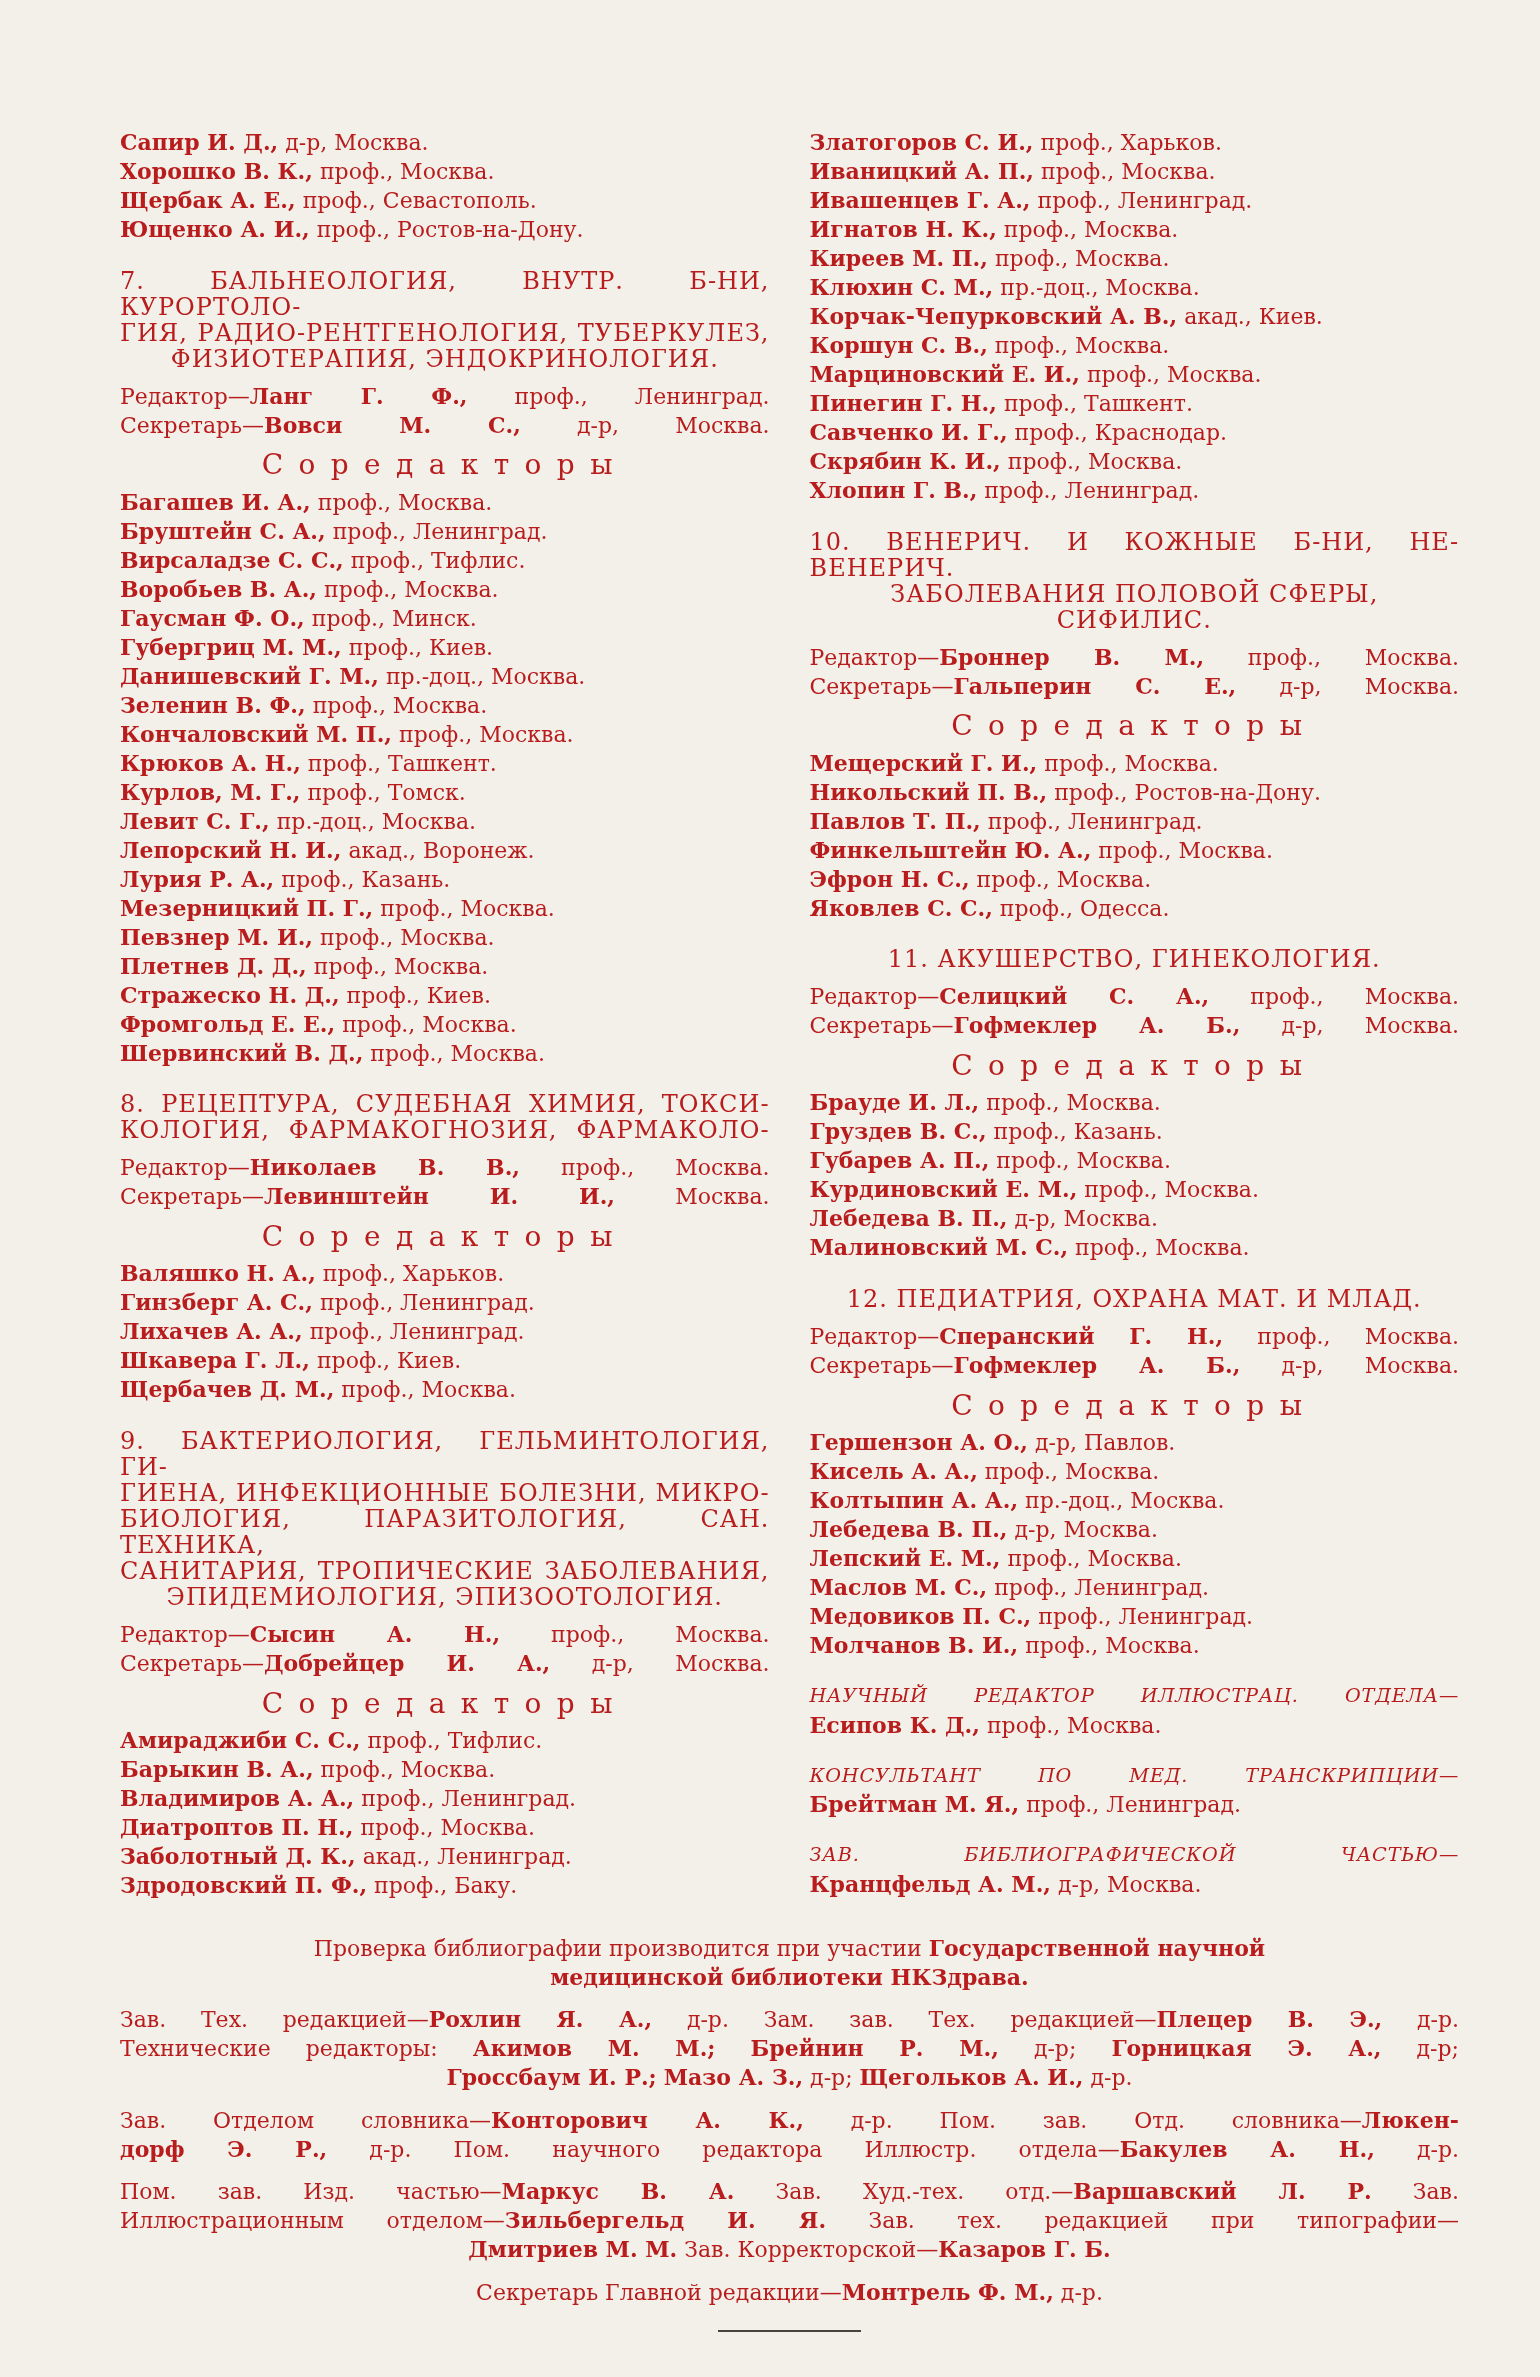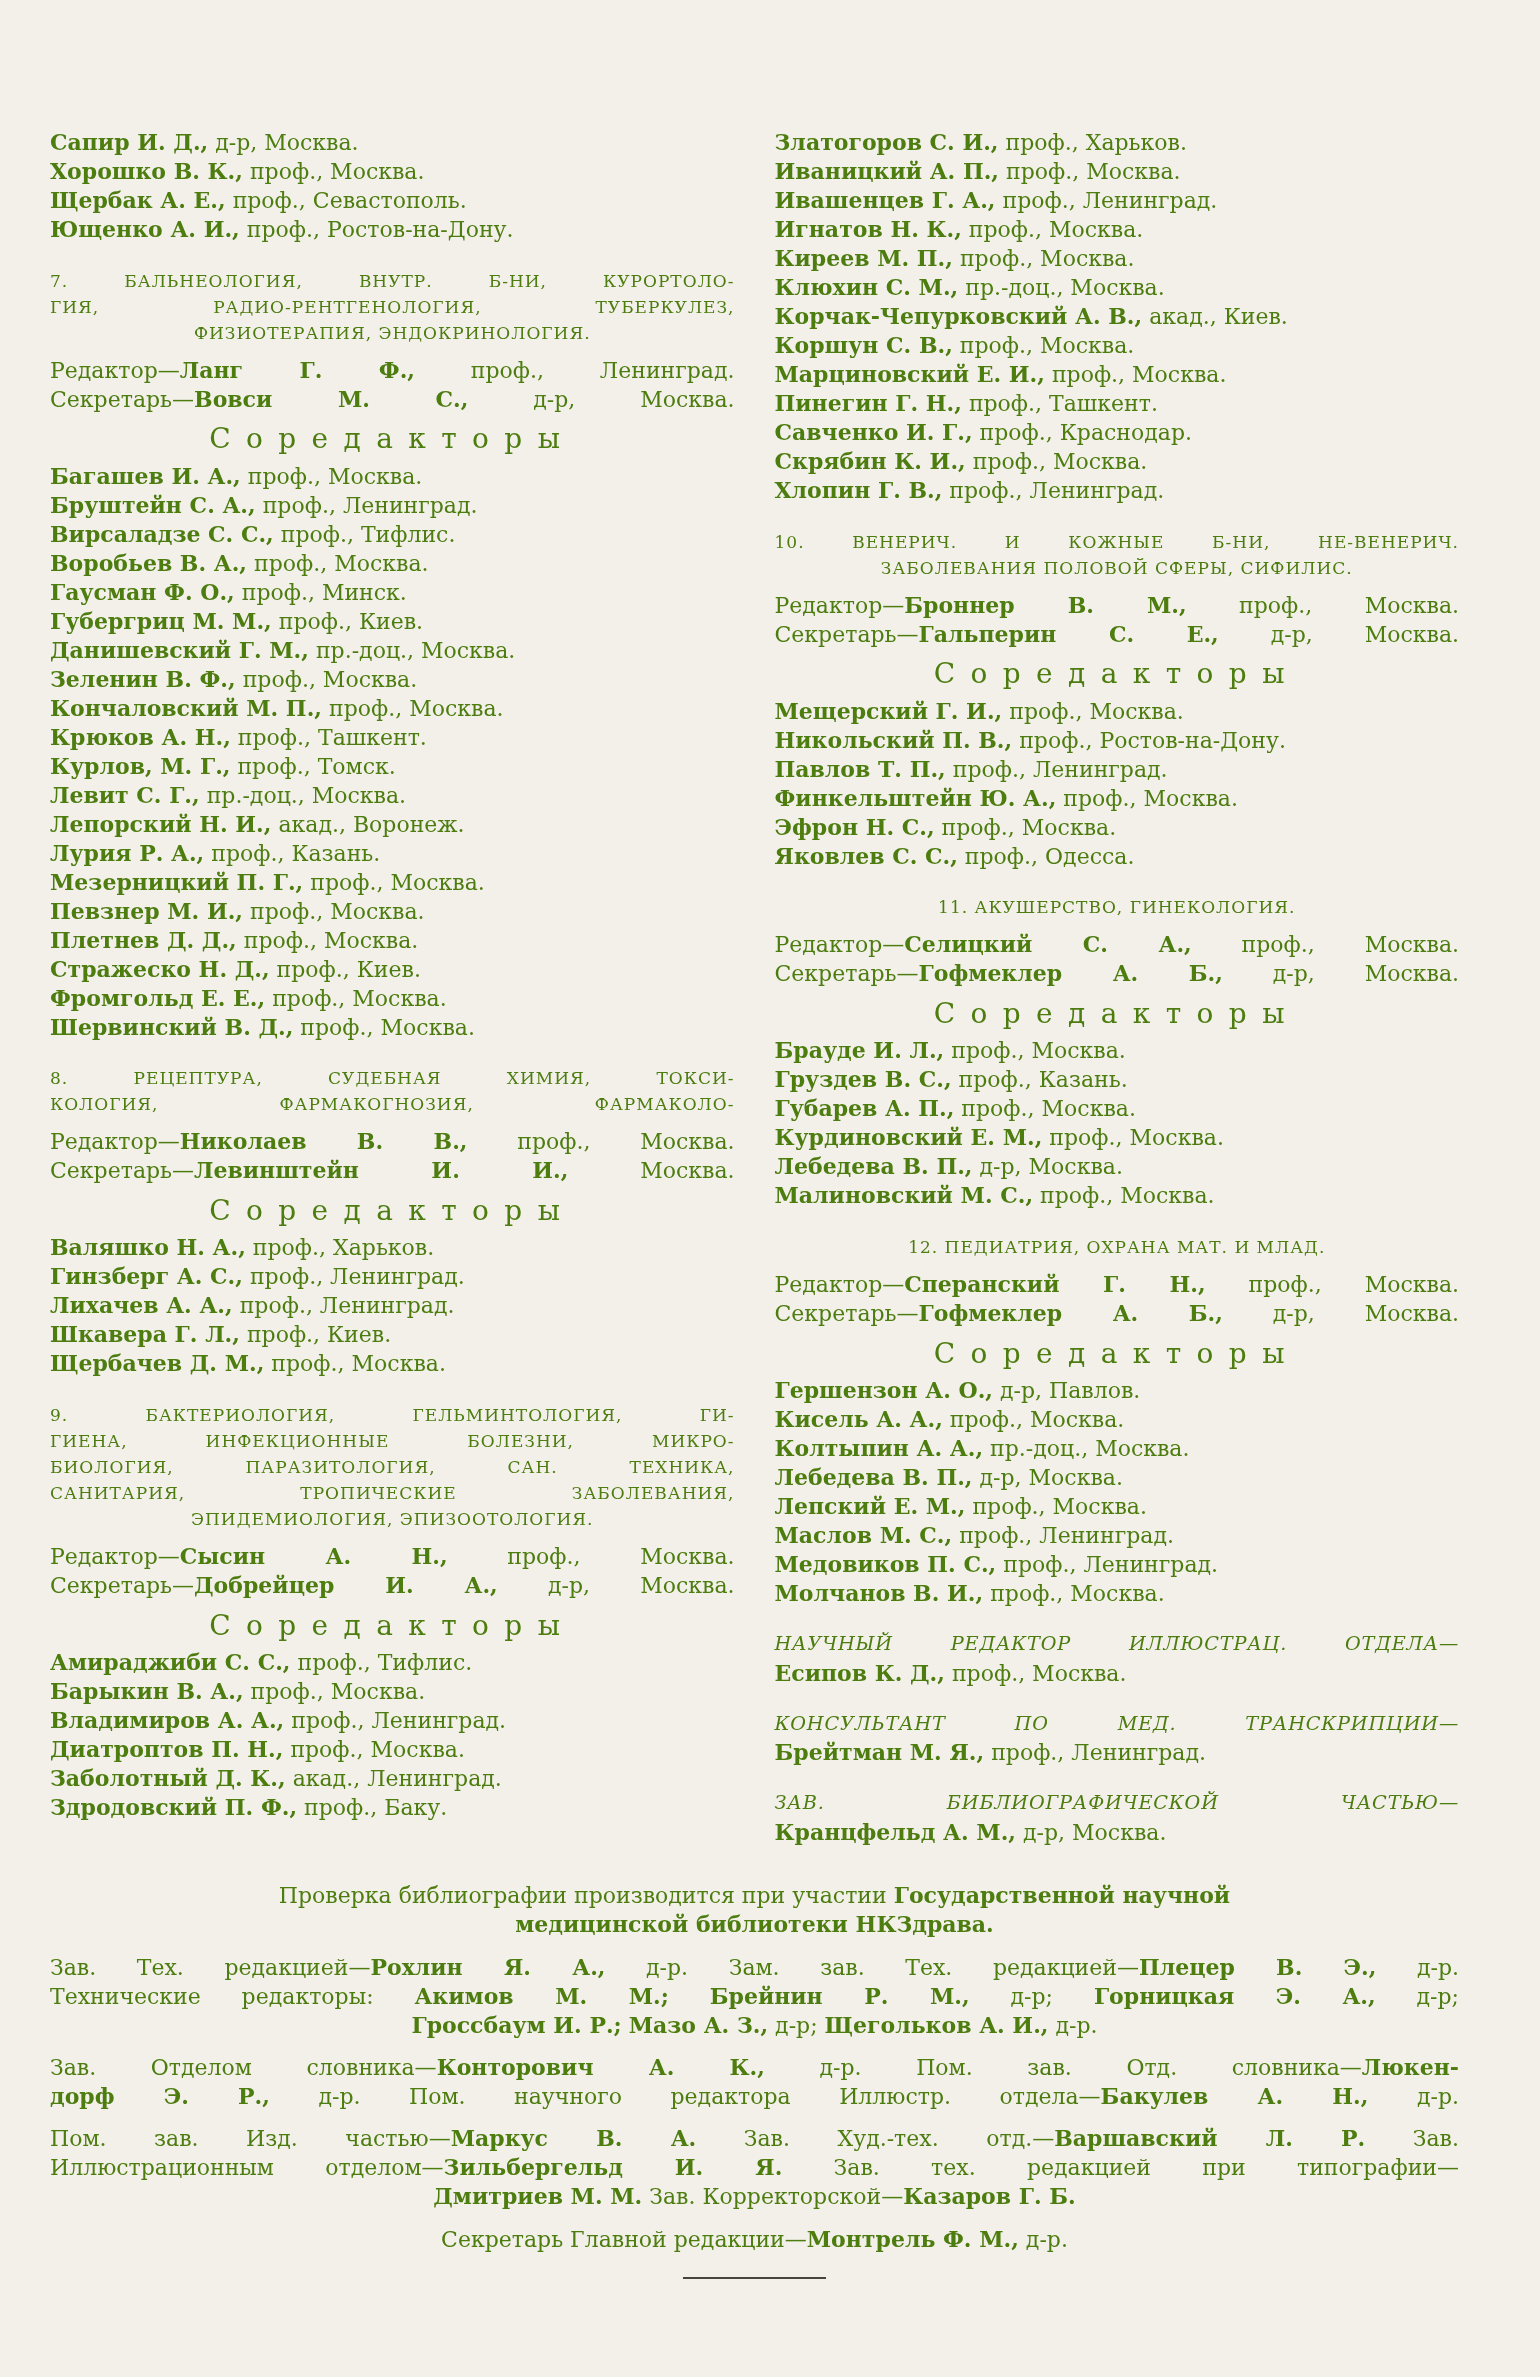--- a/index.html
+++ b/index.html
@@ -2,37 +2,37 @@
 <html style="font-size:13.4px"><head>
 <meta charset="utf-8">
 <style>
   * { box-sizing: border-box; }
   html, body { margin: 0; padding: 0; background: #e6e4dc; }
   .page {
     width: 1540px;
     height: 2377px;
     margin: 0 auto;
     background: #f2f0e9;
-    color: #4d7c0f;
+    color: #b91c1c;
     font-family: "DejaVu Serif", "Liberation Serif", serif;
     font-size: 22px;
-    padding: 128px 81px 34px 50px;
+    padding: 128px 81px 34px 120px;
     position: relative;
     overflow: hidden;
   }
   .columns { display: flex; gap: 40px; }
   .col { flex: 1 1 0; min-width: 0; }
 
   .entry { line-height: 29px; }
   .b { font-weight: bold; }
 
   .just { text-align: justify; text-align-last: justify; }
   .center { text-align: center; text-align-last: center; }
 
-  .heading { margin: 23.5px 0 10px; font-size: 17px; letter-spacing: 1px; }
+  .heading { margin: 23.5px 0 10px; font-size: 24px; letter-spacing: 1px; }
   .hline { line-height: 26px; }
 
   .subhead {
     text-align: center;
     letter-spacing: 0.55em;
     margin: 11.8px 0 8.4px;
     font-size: 28px;
     line-height: 28px;
   }
 

